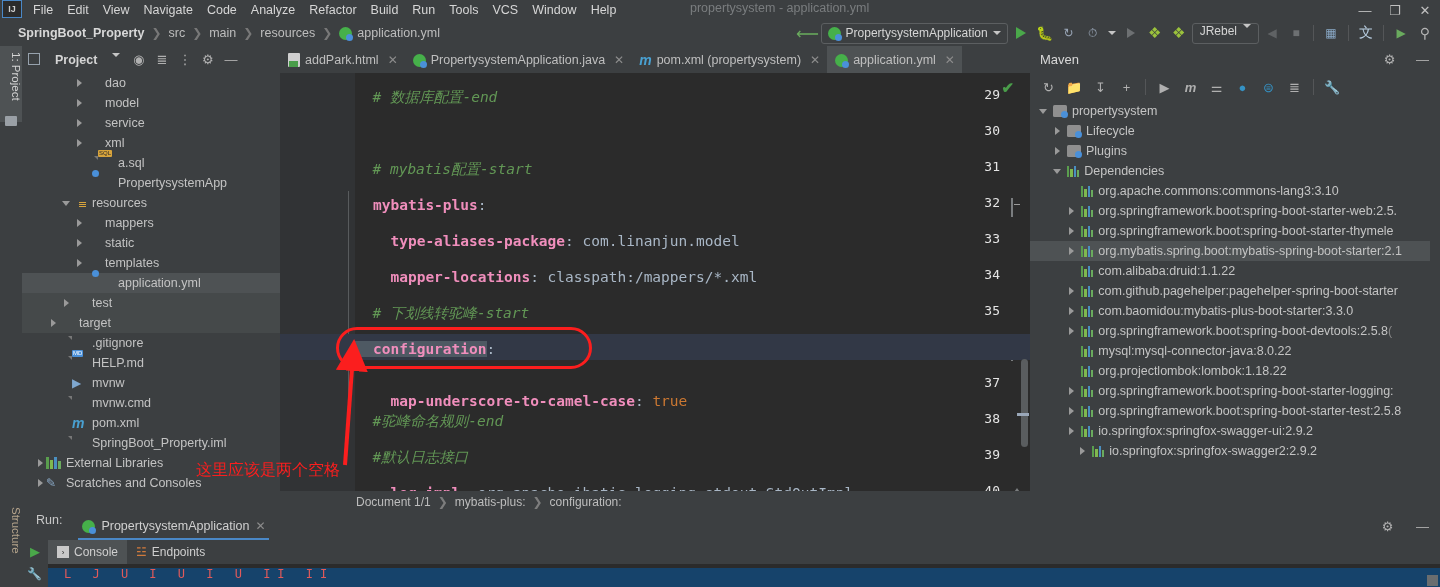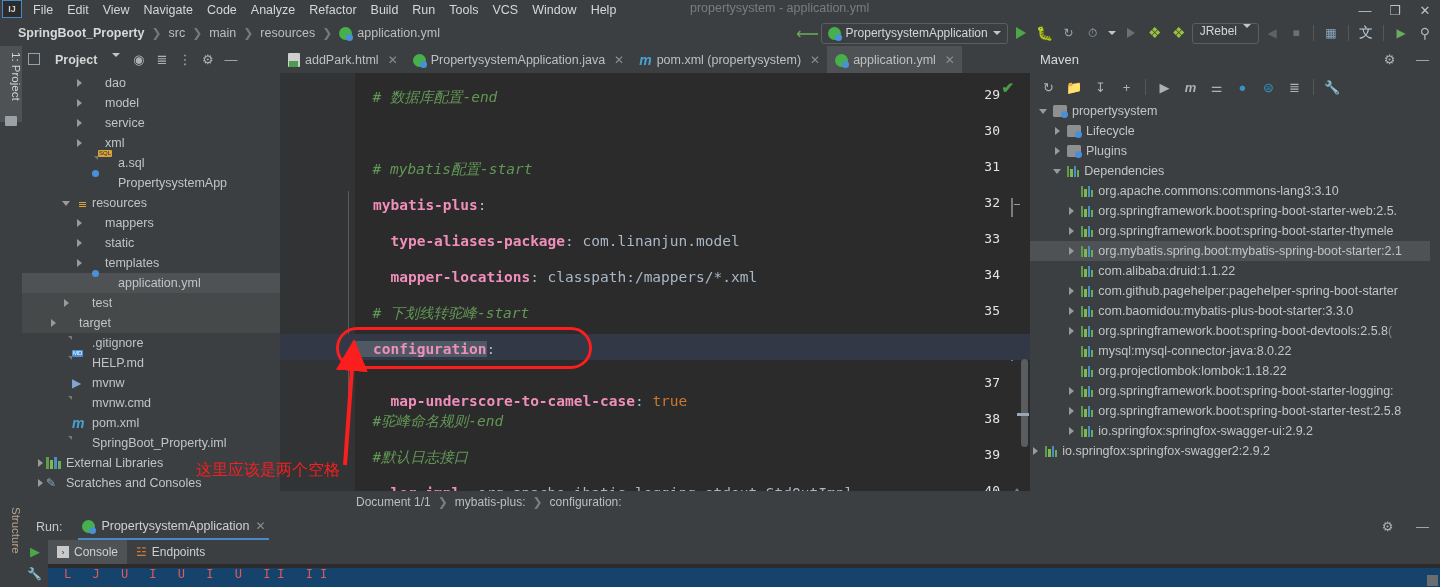--- a/index.html
+++ b/index.html
@@ -175,21 +175,21 @@
   .dep-ic i { width: 2.2px; display: block; }
   .mfold { width: 14px; height: 12px; background: #8f8f8f; border-radius: 1.5px; position: relative; margin-right: 5px; flex:0 0 14px; }
   .mfold::after { content:''; position:absolute; right:-1px; bottom:-1px; width:7px; height:7px; border-radius:50%; background:#4a90d9; }
   .mlabel { color: #c4c4c4; }
   .mdim { color: #888; }
   .rightstrip { position: absolute; right: 0; top: 46px; width: 10px; height: 467px; background: #3c3f41; }
   .rs-text { writing-mode: vertical-rl; font-size: 10px; color: #9a9a9a; padding-top: 6px; }
 
   
   .runpanel { position: absolute; left: 22px; top: 513px; width: 1418px; height: 74px; background: #3c3f41; }
-  .run-hd { position: absolute; left: 0; top: 0; width: 1418px; height: 27px; display: flex; align-items: center; padding-left: 14px; }
+  .run-hd { position: absolute; left: 0; top: 0; width: 1418px; height: 27px; display: flex; align-items: flex-start; padding-left: 14px; }
   .run-lbl { font-size: 12.5px; color: #c8c8c8; margin-right: 16px; }
   .run-tab { display: flex; align-items: center; gap: 6px; font-size: 12.5px; color: #d0d0d0; height: 27px; border-bottom: 2px solid #4a88c7; padding: 0 4px; }
   .run-hd-r { position: absolute; right: 6px; top: 0; height: 27px; display: flex; align-items: center; gap: 12px; }
   .run-body { position: absolute; left: 0; top: 27px; width: 1418px; height: 47px; }
   .run-sidebar { position: absolute; left: 0; top: 0; width: 26px; height: 47px; display: flex; flex-direction: column; align-items: center; padding-top: 4px; gap: 8px; }
   .subtabs { position: absolute; left: 26px; top: 0; height: 24px; display: flex; }
   .subtab { display: flex; align-items: center; gap: 5px; padding: 0 9px; font-size: 12px; color: #cfcfcf; height: 24px; }
   .subtab.active { background: #4e5254; }
   .console-area { position: absolute; left: 26px; top: 24px; width: 1392px; height: 23px; background: #2b2b2b; }
   .console-line { position: absolute; left: 0; top: 4px; width: 1392px; height: 19px; background: #16436b; }
@@ -664,21 +664,21 @@
         <div class="mrow" style="padding-left: 36px;">
           <span class="arrow closed" style="margin-right: 4px;"></span>
           <span class="libs-ic dep-ic" style="margin-right: 5px;">
             <i style="background: rgb(90, 158, 78); height: 11px;"></i>
             <i style="background: rgb(127, 184, 79); height: 8px;"></i>
             <i style="background: rgb(74, 143, 192); height: 11px;"></i>
             <i style="background: rgb(106, 171, 94); height: 7px;"></i>
           </span>
           <span class="mlabel">io.springfox:springfox-swagger-ui:2.9.2</span>
         </div>
-        <div class="mrow" style="">
+        <div class="mrow" style="padding-left: 36px; margin-left: 11px;">
           <span class="arrow closed" style="margin-right: 4px;"></span>
           <span class="libs-ic dep-ic" style="margin-right: 5px;">
             <i style="background: rgb(90, 158, 78); height: 11px;"></i>
             <i style="background: rgb(127, 184, 79); height: 8px;"></i>
             <i style="background: rgb(74, 143, 192); height: 11px;"></i>
             <i style="background: rgb(106, 171, 94); height: 7px;"></i>
           </span>
           <span class="mlabel">io.springfox:springfox-swagger2:2.9.2</span>
         </div>
       </div>

